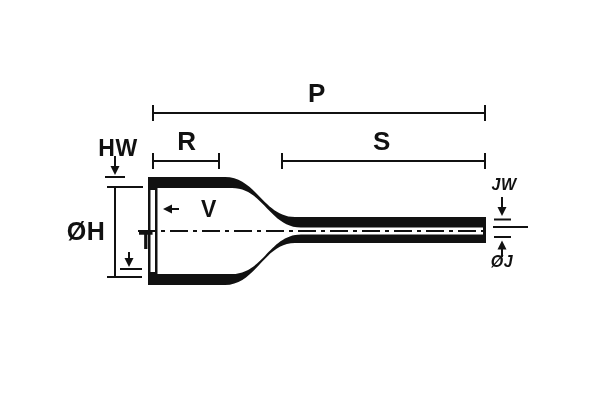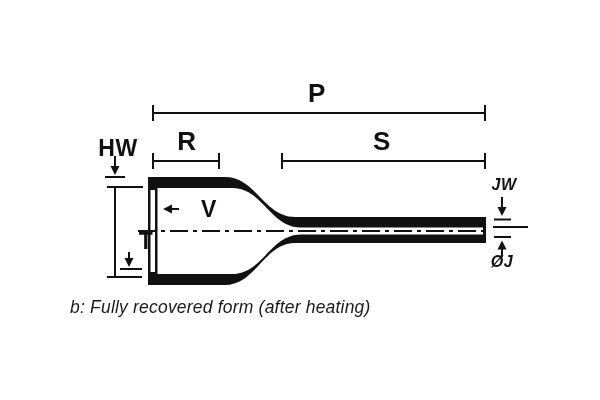--- a/index.html
+++ b/index.html
@@ -88,19 +88,19 @@
     <line class="ink-line" x1="493" y1="227" x2="528" y2="227"></line>
     <line class="ink-line" x1="494" y1="237" x2="511" y2="237"></line>
     <polygon class="ink-fill" points="502,240.5 497.5,249.5 506.5,249.5"></polygon>
     <line class="ink-line" x1="502" y1="248" x2="502" y2="257"></line>
   </svg>
 
   <span class="lbl lbl-p" style="left:317px;top:80px;">P</span>
   <span class="lbl lbl-r" style="left:187px;top:128px;">R</span>
   <span class="lbl lbl-s" style="left:382px;top:128px;">S</span>
   <span class="lbl lbl-hw" style="left:102px;top:137px;">HW</span>
+  <span class="lbl lbl-oh" style="left:86px;top:219px;">ØH</span>
   <span class="lbl lbl-t" style="left:130px;top:230px;">T</span>
   <span class="lbl lbl-v" style="left:193px;top:198px;">V</span>
   <span class="lbl lbl-jw" style="left:504px;top:177px;">JW</span>
   <span class="lbl lbl-oj" style="left:502px;top:254px;">ØJ</span>
 
-  <span class="caption">b: Fully recovered form (after heating)</span>
 </div>
 
 </body></html>

